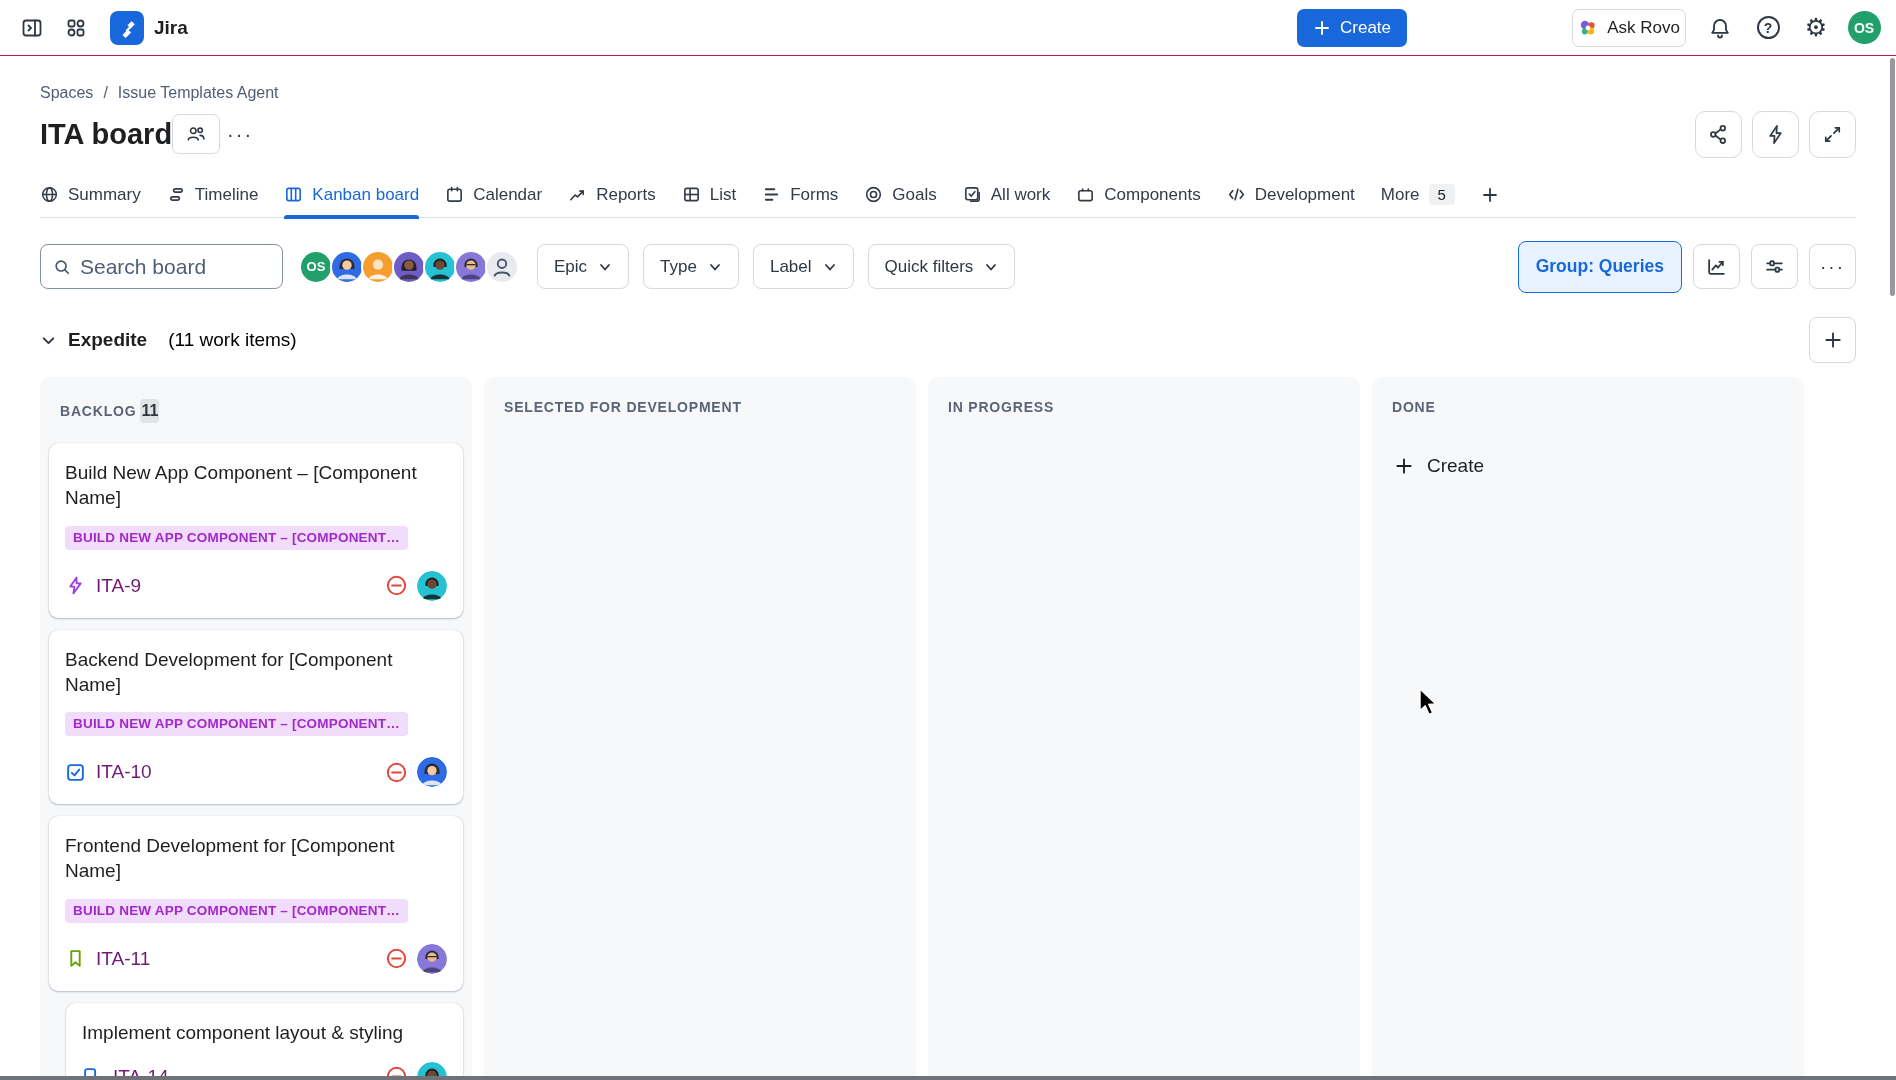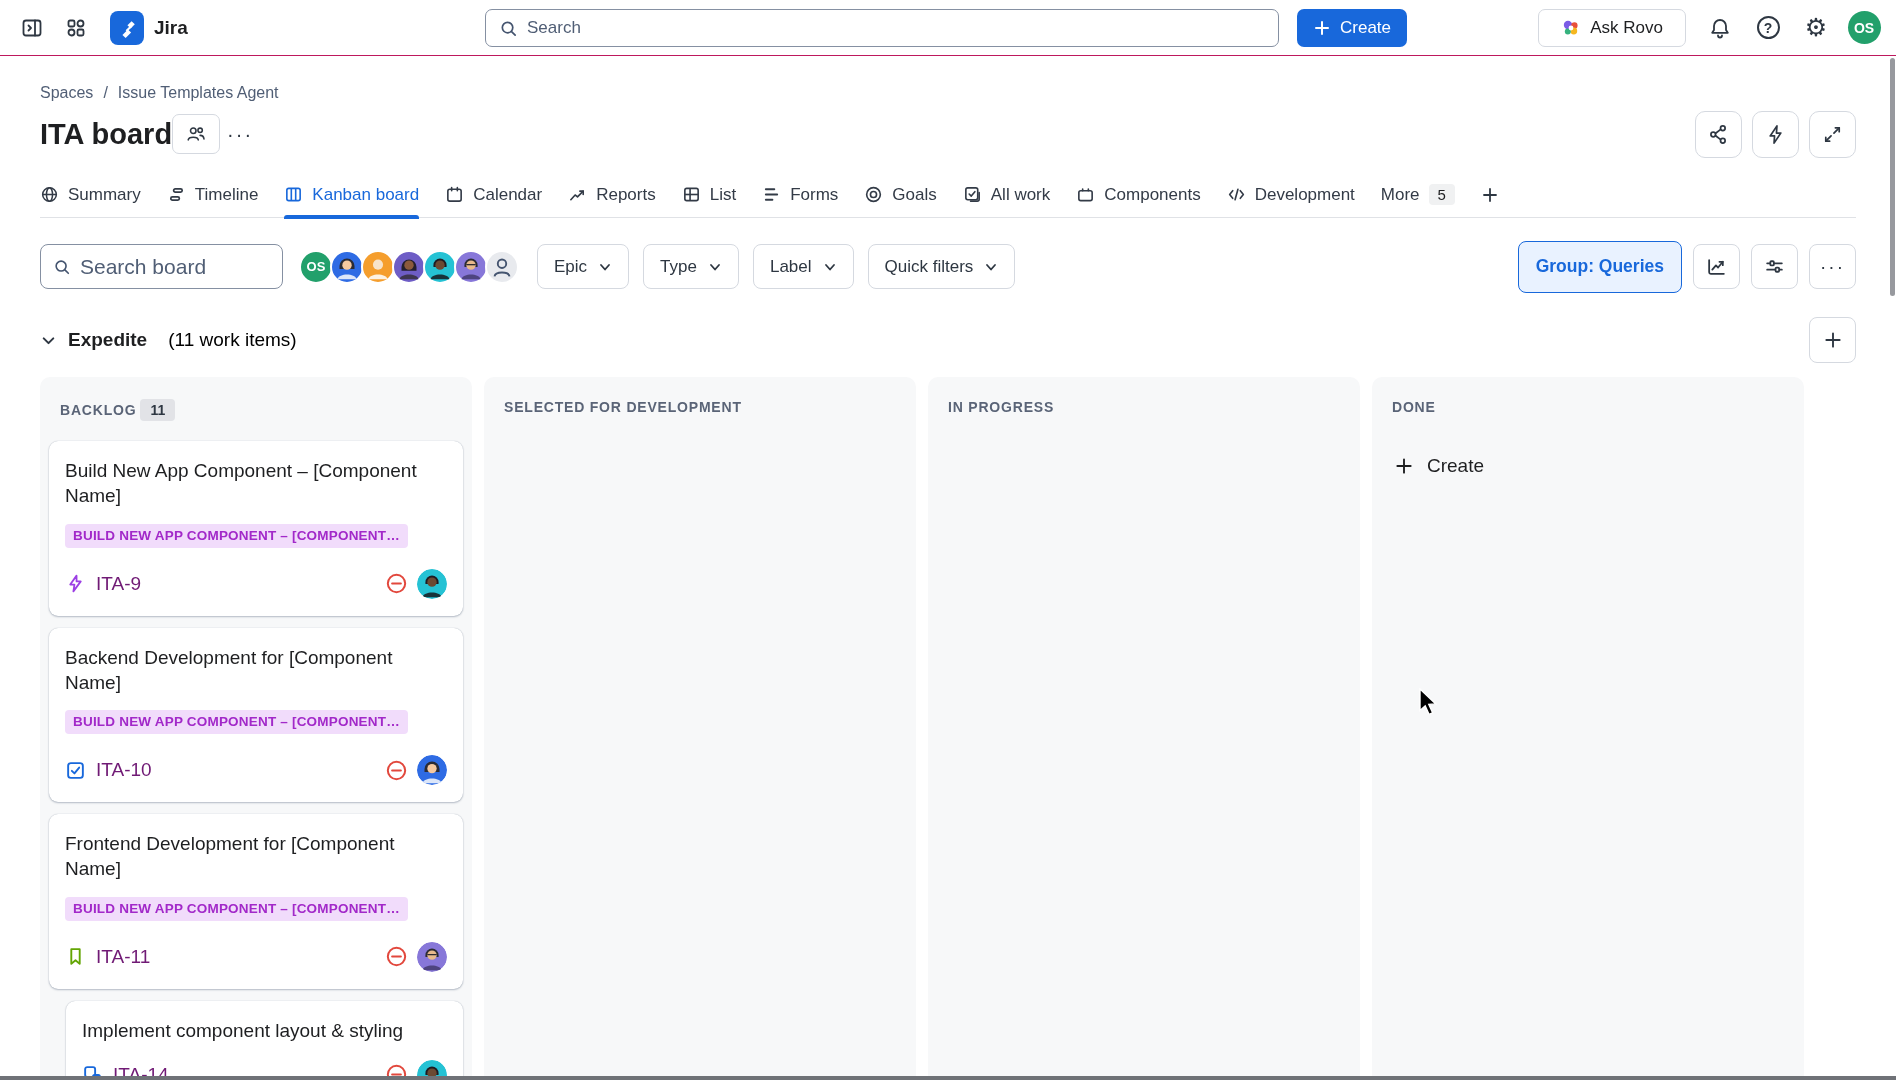--- a/index.html
+++ b/index.html
@@ -16,21 +16,21 @@
   .nav-left { position:absolute; left:12px; top:0; height:55px; display:flex; align-items:center; gap:4px; }
   .icon-btn { width:40px; height:40px; display:flex; align-items:center; justify-content:center; border-radius:6px; color:#2E3742; }
   .jira-brand { display:flex; align-items:center; gap:10px; padding:0 10px; }
   .jira-logo { width:34px; height:34px; border-radius:8px; background:var(--accent,#1868DB); display:flex; align-items:center; justify-content:center; }
   .jira-name { font-size:19px; font-weight:bold; color:#1E1F21; }
   .nav-search { position:absolute; left:485px; top:9px; width:794px; height:38px; border:1px solid #8590A2; border-radius:7px; display:flex; align-items:center; gap:9px; padding:0 13px; background:#fff; }
   .nav-search input { border:none; outline:none; flex:1; font-size:17px; color:#3B4555; background:transparent; }
   .nav-search input::placeholder { color:#505E75; }
   .create-btn { position:absolute; left:1297px; top:9px; height:38px; padding:0 16px; background:var(--accent,#1868DB); color:#fff; font-size:17px; display:flex; align-items:center; gap:9px; border-radius:7px; }
   .nav-right { position:absolute; right:12px; top:0; height:55px; display:flex; align-items:center; gap:8px; }
-  .rovo-btn { height:38px; border:1px solid #D5D9E0; border-radius:7px; display:flex; align-items:center; gap:9px; padding:0 22px; font-size:17px; font-weight:500; background:#fff; margin-right:6px; }
+  .rovo-btn { height:38px; border:1px solid #D5D9E0; border-radius:7px; display:flex; align-items:center; gap:9px; padding:0 5px; font-size:17px; font-weight:500; background:#fff; margin-right:6px; }
   .help-circle { width:23px; height:23px; border:2px solid #2E3742; border-radius:50%; display:flex; align-items:center; justify-content:center; font-size:14px; font-weight:bold; color:#2E3742; }
   .gear-glyph { font-size:25px; line-height:1; color:#2E3742; }
   .os-avatar { width:33px; height:33px; border-radius:50%; background:var(--avatar-green,#22A06B); color:#fff; font-size:14px; font-weight:bold; display:flex; align-items:center; justify-content:center; }
 
   
   .breadcrumb { margin:28px 40px 0; font-size:16px; color:#505E75; display:flex; align-items:center; gap:10px; }
   .breadcrumb .crumb { cursor:pointer; }
   .title-row { margin:8px 40px 0; display:flex; align-items:center; height:48px; }
   .page-title { font-size:29px; font-weight:bold; color:#1E1F21; }
   .bordered-btn { border:1px solid #D5D9E0; border-radius:7px; background:#fff; display:flex; align-items:center; justify-content:center; }
@@ -66,21 +66,21 @@
   .swimlane-row { margin:28px 40px 0; display:flex; align-items:center; gap:11px; height:46px; }
   .swimlane-chevron { color:#2E3742; display:flex; align-items:center; cursor:pointer; }
   .swimlane-title { font-size:19px; font-weight:600; color:#1E1F21; }
   .swimlane-count { font-size:19px; color:#000000; margin-left:10px; }
   .add-column-btn { margin-left:auto; width:47px; height:46px; border:1px solid #D5D9E0; border-radius:8px; background:#fff; color:#2E3742; display:flex; align-items:center; justify-content:center; }
 
   
   .board { margin:14px 40px 0; display:flex; gap:12px; height:740px; }
   .column { width:432px; flex:none; background:var(--column-bg,#F7F8F9); border-radius:10px; position:relative; }
   .column-header { padding:22px 20px 14px; display:flex; align-items:center; gap:4px; font-size:14px; font-weight:bold; color:#5A6477; letter-spacing:.8px; }
-  .count-badge { background:var(--badge-bg,#E2E3E7); border-radius:4px; padding:3px 10px; font-size:14px; font-weight:bold; color:#2E3742; letter-spacing:0; }
+  .count-badge { background:var(--badge-bg,#E2E3E7); border-radius:4px; padding:3px 1px; font-size:16px; font-weight:bold; color:#2E3742; letter-spacing:0; }
   .cards { padding:6px 9px 0; display:flex; flex-direction:column; gap:12px; }
   .card { background:#fff; border-radius:9px; box-shadow:0 1px 2px rgba(23,43,77,.28), 0 0 1px rgba(23,43,77,.3); padding:17px 16px; cursor:pointer; }
   .card.indented { margin-left:17px; }
   .card-title { font-size:19px; line-height:1.33; color:#1E1F21; }
   .epic-pill { margin-top:15px; display:inline-block; max-width:100%; overflow:hidden; white-space:nowrap; background:var(--epic-bg,#F1DCFB); color:var(--epic-text,#A229C9); font-size:13.5px; font-weight:bold; padding:4px 8px 5px; border-radius:4px; letter-spacing:.2px; }
   .card-footer { margin-top:17px; display:flex; align-items:center; gap:10px; }
   .issue-key { font-size:19px; font-weight:400; color:#701a75; }
   .footer-right { margin-left:auto; display:flex; align-items:center; gap:9px; }
   .card-avatar { width:30px; height:30px; border-radius:50%; overflow:hidden; flex:none; }
   .done-create { margin:26px 0 0 22px; display:flex; align-items:center; gap:13px; font-size:19px; color:#1E1F21; cursor:pointer; }
@@ -119,29 +119,20 @@
         <svg width="22" height="22" viewBox="0 0 24 24">
           <path d="M7 19.5l6-6 3.5 3.5-6 6z" fill="#fff"></path>
           <path d="M12.5 9l4.5-4.5L20.5 8 16 12.5z" fill="#fff"></path>
           <path d="M10.5 14.5l5-5 1.6 1.6-5 5z" fill="#fff"></path>
         </svg>
       </span>
       <span class="jira-name">Jira</span>
     </div>
   </div>
 
-  <div class="nav-search">
-    <span>
-      <svg width="19" height="19" viewBox="0 0 20 20" fill="none" stroke="#44546F" stroke-width="1.8" stroke-linecap="round">
-        <circle cx="9" cy="9" r="5.5"></circle>
-          <line x1="13.2" y1="13.2" x2="17" y2="17"></line>
-      </svg>
-    </span>
-    <input type="text" placeholder="Search" style="">
-  </div>
 
   <button class="create-btn">
     <span>
       <svg width="18" height="18" viewBox="0 0 18 18" fill="none" stroke="#fff" stroke-width="2" stroke-linecap="round">
           <line x1="9" y1="3" x2="9" y2="15"></line>
           <line x1="3" y1="9" x2="15" y2="9"></line>
         </svg>
     </span>
     <span>Create</span>
   </button>

